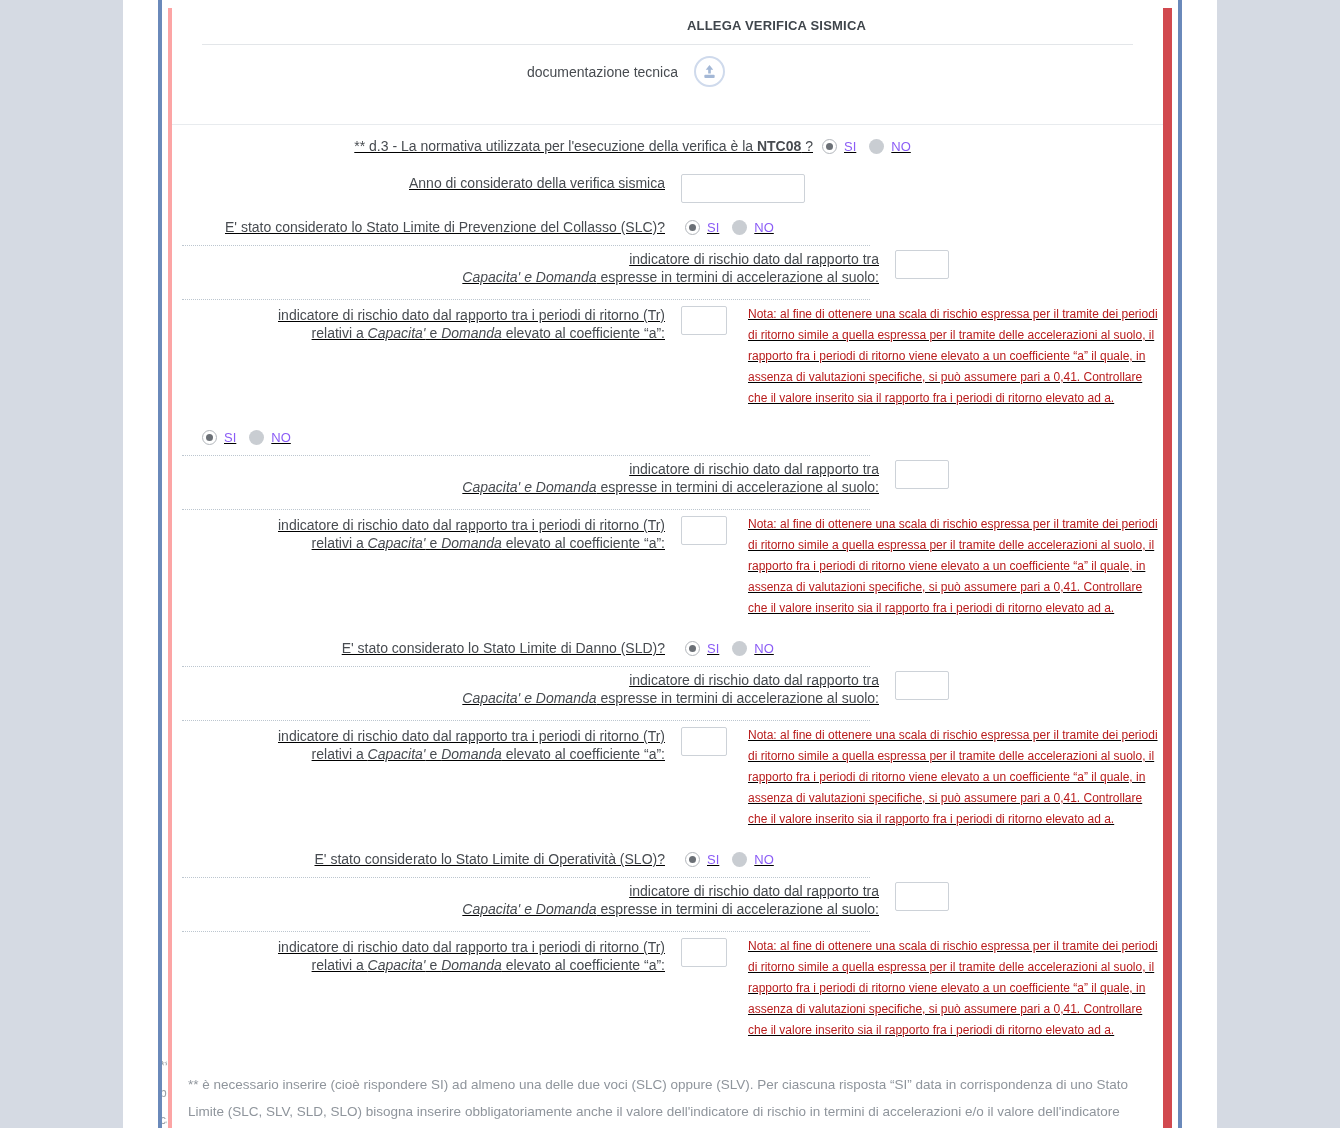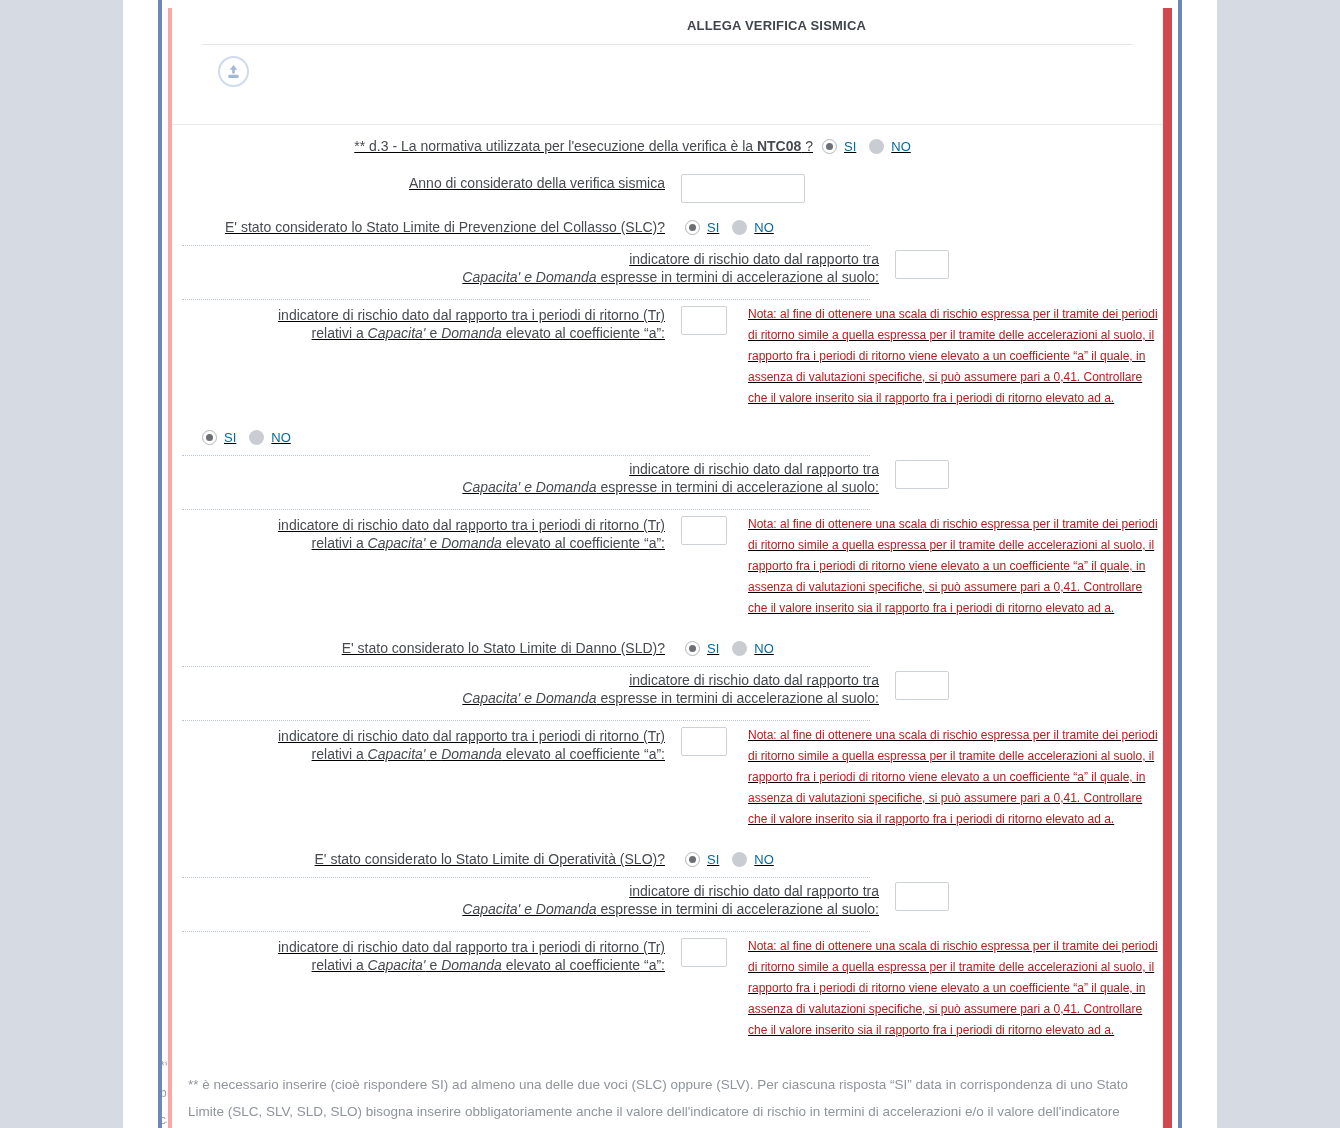--- a/index.html
+++ b/index.html
@@ -46,21 +46,21 @@
     width:483px; text-align:right; font-size:14px;
     color:#474b50; line-height:18px;
   }
   .flabel-d3 { width:631px; text-align:right; font-size:14px; color:#474b50; line-height:16px; }
   .fctl { margin-left:16px; }
   .d3-row { margin-top:13px; align-items:center; }
   .year-row { margin-top:20px; }
   .qrow { margin-top:21px; align-items:center; }
   .qrow .flabel { line-height:16px; }
   .qrow-first { margin-top:16px; }
-  .rgroup { display:flex; align-items:center; font-size:13px; color:#0369a1; }
+  .rgroup { display:flex; align-items:center; font-size:13px; color:#8b5cf6; }
   .rgroup-d3 { margin-left:9px; }
   .rgroup-q { margin-left:20px; }
   .radio { width:15px; height:15px; border-radius:50%; flex:0 0 auto; cursor:pointer; }
   .radio.sel { background:#fff; border:1px solid #b2b6bb; box-sizing:border-box; position:relative; }
   .radio.sel::after { content:""; position:absolute; left:3px; top:3px; right:3px; bottom:3px; border-radius:50%; background:#6b7076; }
   .radio.unsel { background:#c9cdd2; }
   .rlabel { margin-left:7px; margin-right:13px; }
   .rlabel-last { margin-right:0; }
   input[type=text] {
     border:1px solid #cdd2d8; border-radius:2px; background:#fff;
@@ -100,20 +100,21 @@
   <span class="edge-frag ef2">bi</span>
   <span class="edge-frag ef3">ca</span>
 
   <div class="frame">
     <div class="panel">
 
       <div class="attach-sect">
         <div class="sect-title">ALLEGA VERIFICA SISMICA</div>
         <hr class="hr1">
         <div class="attach-row">
+          <div class="attach-label">documentazione tecnica</div>
           <button class="upload-btn fctl">
             <span>
               <svg class="upload-glyph" width="15" height="15" viewBox="0 0 16 16">
                 <path d="M8 1 L12 6 L9.4 6 L9.4 10 L6.6 10 L6.6 6 L4 6 Z" fill="#a4b8d6"></path>
                 <rect x="2.5" y="11.5" width="11" height="3.4" rx="1" fill="#a4b8d6"></rect>
               </svg>
             </span>
           </button>
         </div>
         <div class="spacer1"></div>

